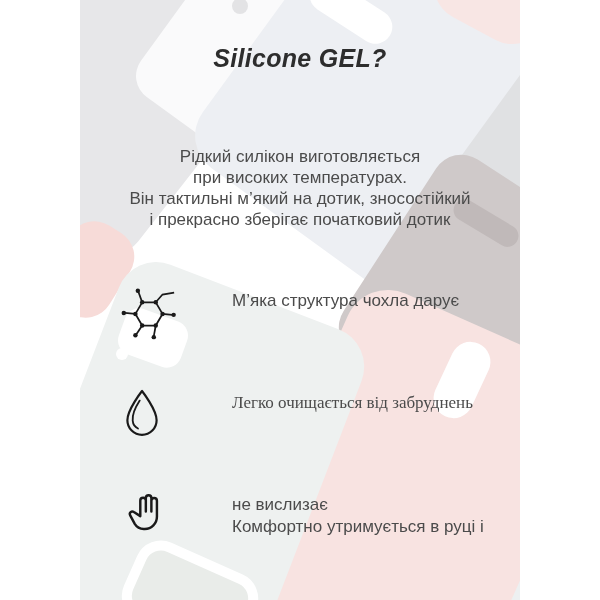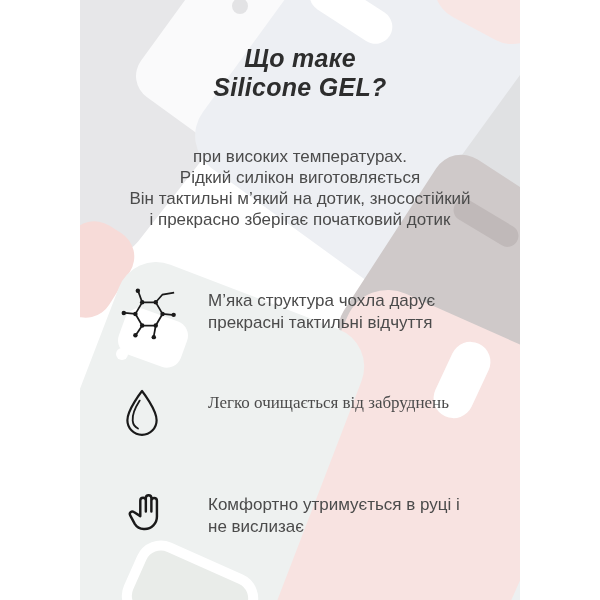--- a/index.html
+++ b/index.html
@@ -35,21 +35,21 @@
   .title{
     position:absolute;left:80px;top:44px;width:440px;text-align:center;
     font-size:25px;line-height:29px;font-weight:800;font-style:italic;
     color:#2d2d2d;letter-spacing:.3px;
   }
   .intro{
     position:absolute;left:80px;top:146px;width:440px;text-align:center;
     font-size:17px;line-height:21px;font-weight:500;color:#4b4b4b;
   }
   .feature-text{
-    position:absolute;left:208px;width:290px;text-align:left;
+    position:absolute;left:232px;width:290px;text-align:left;
     font-size:17px;line-height:22px;font-weight:500;color:#4b4b4b;
   }
   .ft-1{top:290px;}
   .ft-2{top:392px;font-family:Liberation Serif, serif;}
   .ft-3{top:494px;}
   .icon{position:absolute;}
   .icon svg{display:block;}
   .ic-1{left:118px;top:280px;}
   .ic-2{left:121px;top:387px;}
   .ic-3{left:124px;top:489px;}
@@ -73,27 +73,26 @@
     <div class="case s-pink-big"></div>
     <div class="case s-pill-pink"></div>
     <div class="case s-pink-l"></div>
     <div class="case s-mint-bl"></div>
     <div class="case s-cam-mint"></div>
     <div class="case s-dot-mint"></div>
     <div class="case s-case-bc"></div>
   </div>
 
   <div class="title">
-    <div>Що таке</div>
     <div>Silicone GEL?</div>
   </div>
 
   <div class="intro">
+    <div>Рідкий силікон виготовляється</div>
     <div>при високих температурах.</div>
-    <div>Рідкий силікон виготовляється</div>
     <div>Він тактильні м’який на дотик, зносостійкий</div>
     <div>і прекрасно зберігає початковий дотик</div>
   </div>
 
   <div class="icon ic-1">
     <svg width="60" height="62" viewBox="0 0 62 64">
       <g fill="none" stroke="#1a1a1a" stroke-width="1.8">
         <polygon points="46,35 39,23 25,23 18,35 25,47 39,47"></polygon>
         <line x1="25" y1="23" x2="21" y2="12"></line>
         <line x1="18" y1="35" x2="7" y2="34"></line>
@@ -112,21 +111,20 @@
         <circle cx="20.5" cy="11" r="2.3"></circle>
           <circle cx="6" cy="34" r="2.3"></circle>
         <circle cx="18" cy="57" r="2.3"></circle>
           <circle cx="37" cy="59" r="2.3"></circle>
         <circle cx="57.5" cy="36" r="2.3"></circle>
       </g>
     </svg>
   </div>
   <div class="feature-text ft-1">
     <div>М’яка структура чохла дарує</div>
-    <div>прекрасні тактильні відчуття</div>
   </div>
 
   <div class="icon ic-2">
     <svg width="42" height="50" viewBox="0 0 46 54">
       <path d="M23,4 C23,4 7,24.5 7,36 a16,16 0 0 0 32,0 C39,24.5 23,4 23,4 Z" fill="none" stroke="#1a1a1a" stroke-width="2.4" stroke-linejoin="round"></path>
       <path d="M20.5,14.5 C15,23 12.2,30 12.8,36.5 a10.5,10.5 0 0 0 5.8,8.6" fill="none" stroke="#1a1a1a" stroke-width="2" stroke-linecap="round"></path>
     </svg>
   </div>
   <div class="feature-text ft-2">
     <div>Легко очищається від забруднень</div>
@@ -136,17 +134,17 @@
     <svg width="44" height="50" viewBox="0 0 54 58">
       <path d="M20,31 V12.5 a3.4,3.4 0 0 1 6.8,0 V26
                M26.8,26 V9.4 a3.4,3.4 0 0 1 6.8,0 V26
                M33.6,26 V12.8 a3.4,3.4 0 0 1 6.8,0 V32.5
                a14.8,14.8 0 0 1 -14.8,14.8 h-1.4
                a13,13 0 0 1 -11,-6.2 L7.6,30.6
                c-1.7,-2.9 1.7,-6 4.5,-4.1 L20,31.6" fill="none" stroke="#1a1a1a" stroke-width="3" stroke-linecap="round" stroke-linejoin="round"></path>
     </svg>
   </div>
   <div class="feature-text ft-3">
+    <div>не вислизає</div>
     <div>Комфортно утримується в руці і</div>
-    <div>не вислизає</div>
   </div>
 
 </div>
 
 </body></html>

